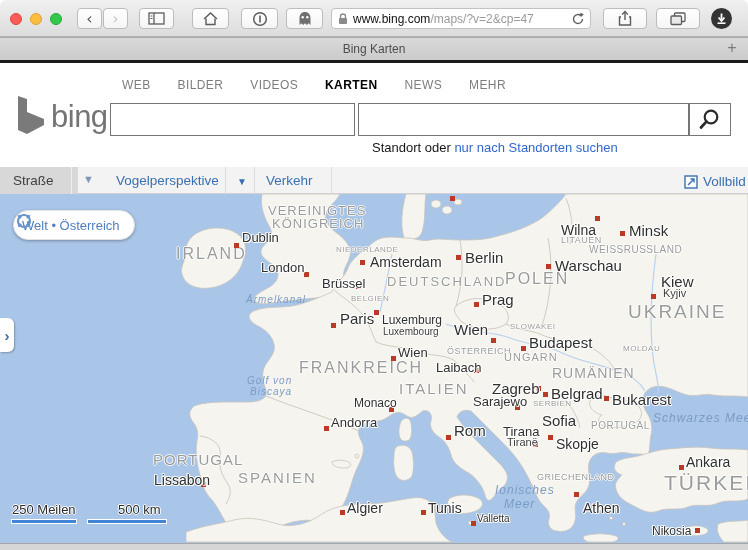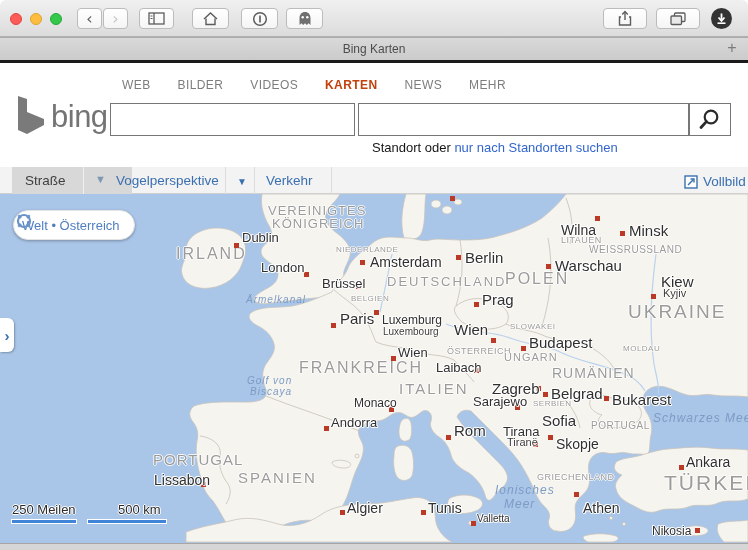--- a/index.html
+++ b/index.html
@@ -24,35 +24,35 @@
   #tabbar{position:absolute;left:0;top:37px;width:748px;height:23px;background:linear-gradient(#d9d9d9,#cbcbcb);
     border-top:1px solid #ababab;}
   #tab-title{position:absolute;left:0;right:0;top:4px;text-align:center;font-size:12px;color:#4d4d4d;}
   #newtab{position:absolute;right:6px;top:1px;font-size:16px;color:#7b7b7b;width:20px;text-align:center;}
   #blackstrip{position:absolute;left:0;top:60px;width:748px;height:3px;background:#1a1a1a;}
 
   
   #header{position:absolute;left:0;top:63px;width:748px;height:104px;background:#fff;}
   #bingnav{position:absolute;left:122px;top:15px;display:flex;gap:27px;}
   #bingnav span{font-size:12px;letter-spacing:.4px;color:#7d7d7d;}
-  #bingnav span.active{color:#c2410c;font-weight:bold;}
+  #bingnav span.active{color:#000000;font-weight:bold;}
   #logo{position:absolute;left:16px;top:33px;display:flex;align-items:flex-end;}
   #logo .word{font-size:31px;color:#747474;letter-spacing:-.5px;line-height:34px;margin-left:5px;}
   .searchbox{position:absolute;top:40px;height:33px;border:1px solid #767676;background:#fff;font-size:14px;padding:0 8px;outline:none;}
   #box1{left:110px;width:245px;}
   #box2{left:358px;width:331px;}
   #searchbtn{position:absolute;left:689px;top:40px;width:42px;height:33px;border:1px solid #767676;background:#fff;
     display:flex;align-items:center;justify-content:center;}
   #lbl1{position:absolute;left:110px;top:77px;width:245px;text-align:center;font-size:13px;color:#161616;}
   #lbl2{position:absolute;left:372px;top:77px;font-size:13px;color:#161616;}
   #lbl2 .link{color:#3366cc;}
 
   
   #maptb{position:absolute;left:0;top:167px;width:748px;height:27px;background:#f3f3f3;border-bottom:1px solid #d0d0d0;}
-  #seg-street{position:absolute;left:12px;top:0;width:120px;height:27px;background:#d8d8d8;}
+  #seg-street{position:absolute;left:0;top:0;width:78px;height:27px;background:#d8d8d8;}
   #seg-street .txt{position:absolute;left:13px;top:6px;font-size:13.5px;color:#3e3e3e;}
   #seg-street .vdiv{position:absolute;left:71px;top:0;width:1px;height:27px;background:#efefef;}
   #seg-street .arr{position:absolute;left:83px;top:6px;font-size:11px;color:#7e97b3;}
   .tb-blue{position:absolute;top:6px;font-size:13.5px;color:#3a6fb0;}
   .vdivl{position:absolute;top:0;width:1px;height:27px;background:#dddddd;}
   #fullscreen{position:absolute;left:684px;top:7px;display:flex;align-items:center;gap:5px;}
   #fullscreen .txt{font-size:13.5px;color:#3a6fb0;white-space:nowrap;}
 
   
   #map{position:absolute;left:0;top:194px;width:748px;height:349px;background:#a9c5e8;overflow:hidden;}
@@ -114,20 +114,32 @@
       </svg>
     </div>
     <div class="tb-btn" style="left:286px;width:37px;">
       <svg width="16" height="15">
         <path d="M8,1 C4.5,1 2.5,3.5 2.5,7.5 L2.5,14 L4.4,12.2 L6.2,14 L8,12.2 L9.8,14 L11.6,12.2 L13.5,14 L13.5,7.5 C13.5,3.5 11.5,1 8,1 Z" fill="#707070"></path>
         <circle cx="5.7" cy="6.3" r="1.2" fill="#fff"></circle>
         <circle cx="10.3" cy="6.3" r="1.2" fill="#fff"></circle>
       </svg>
     </div>
 
+    <div id="urlbar">
+      <svg width="12" height="13" style="flex:none;margin-right:4px;">
+        <path d="M3.5,6 L3.5,4.5 a2.5,2.5 0 0 1 5,0 L8.5,6" fill="none" stroke="#8a8a8a" stroke-width="1.4"></path>
+        <rect x="2" y="6" width="8" height="6" rx="1" fill="#8a8a8a"></rect>
+      </svg>
+      <span class="host">www.bing.com</span>
+        <span class="path">/maps/?v=2&amp;cp=47</span>
+      <svg width="14" height="14" style="flex:none;margin-left:auto;">
+        <path d="M11.5,7 a4.5,4.5 0 1 1 -1.6,-3.4" fill="none" stroke="#5c5c5c" stroke-width="1.4"></path>
+        <polygon points="9.2,0.8 12.8,2.2 9.8,5.2" fill="#5c5c5c"></polygon>
+      </svg>
+    </div>
 
     <div class="tb-btn" style="left:603px;width:44px;">
       <svg width="18" height="17">
         <path d="M5,7 L3.5,7 L3.5,15 L14.5,15 L14.5,7 L13,7" fill="none" stroke="#5c5c5c" stroke-width="1.4"></path>
         <line x1="9" y1="2" x2="9" y2="10" stroke="#5c5c5c" stroke-width="1.4"></line>
         <path d="M6.2,4.4 L9,1.6 L11.8,4.4" fill="none" stroke="#5c5c5c" stroke-width="1.4"></path>
       </svg>
     </div>
     <div class="tb-btn" style="left:656px;width:44px;">
       <svg width="18" height="15">

